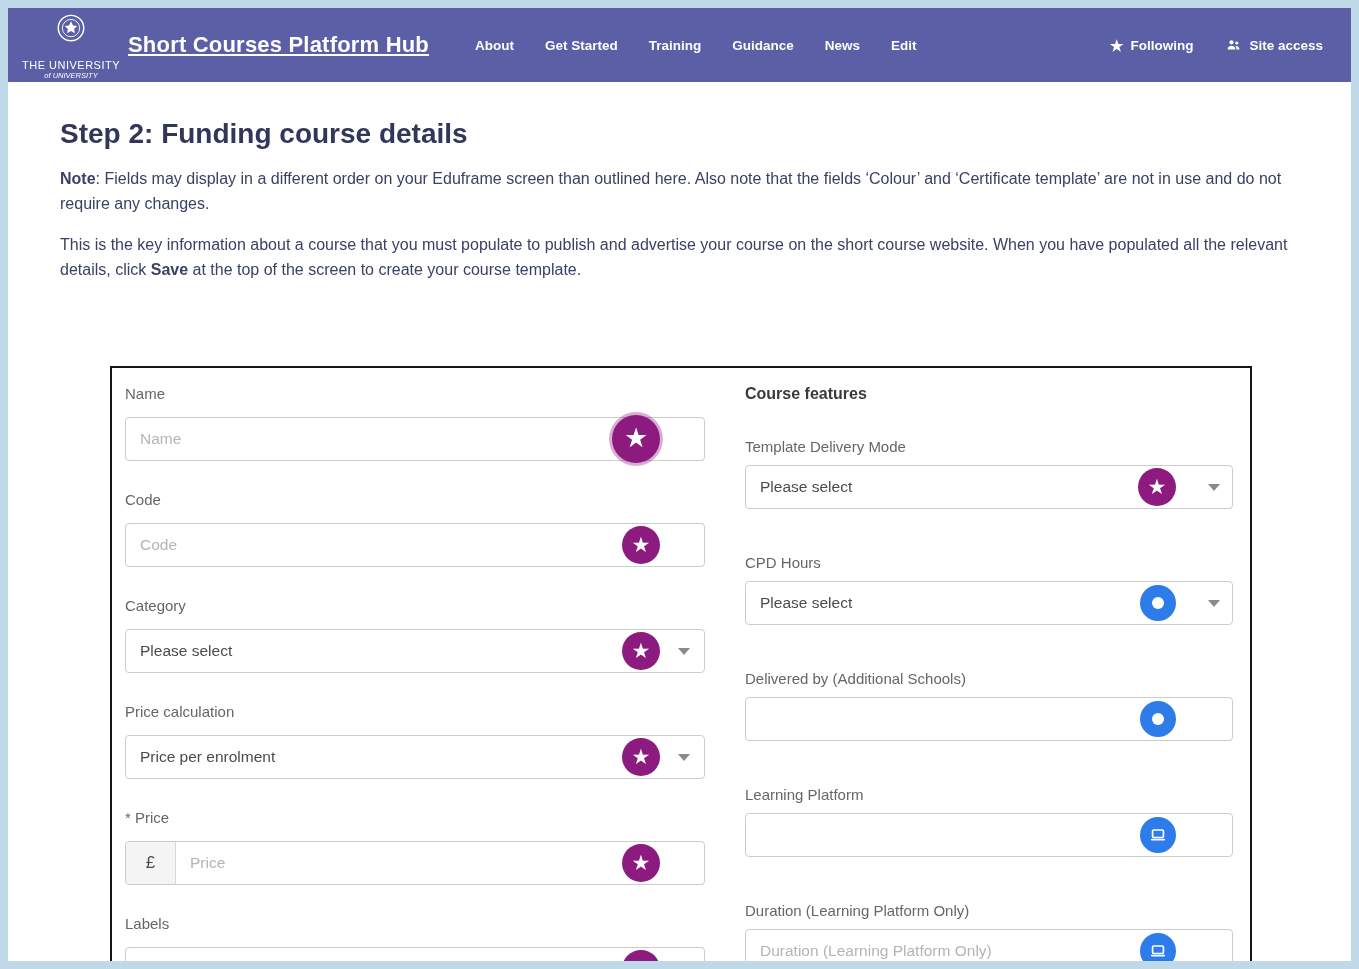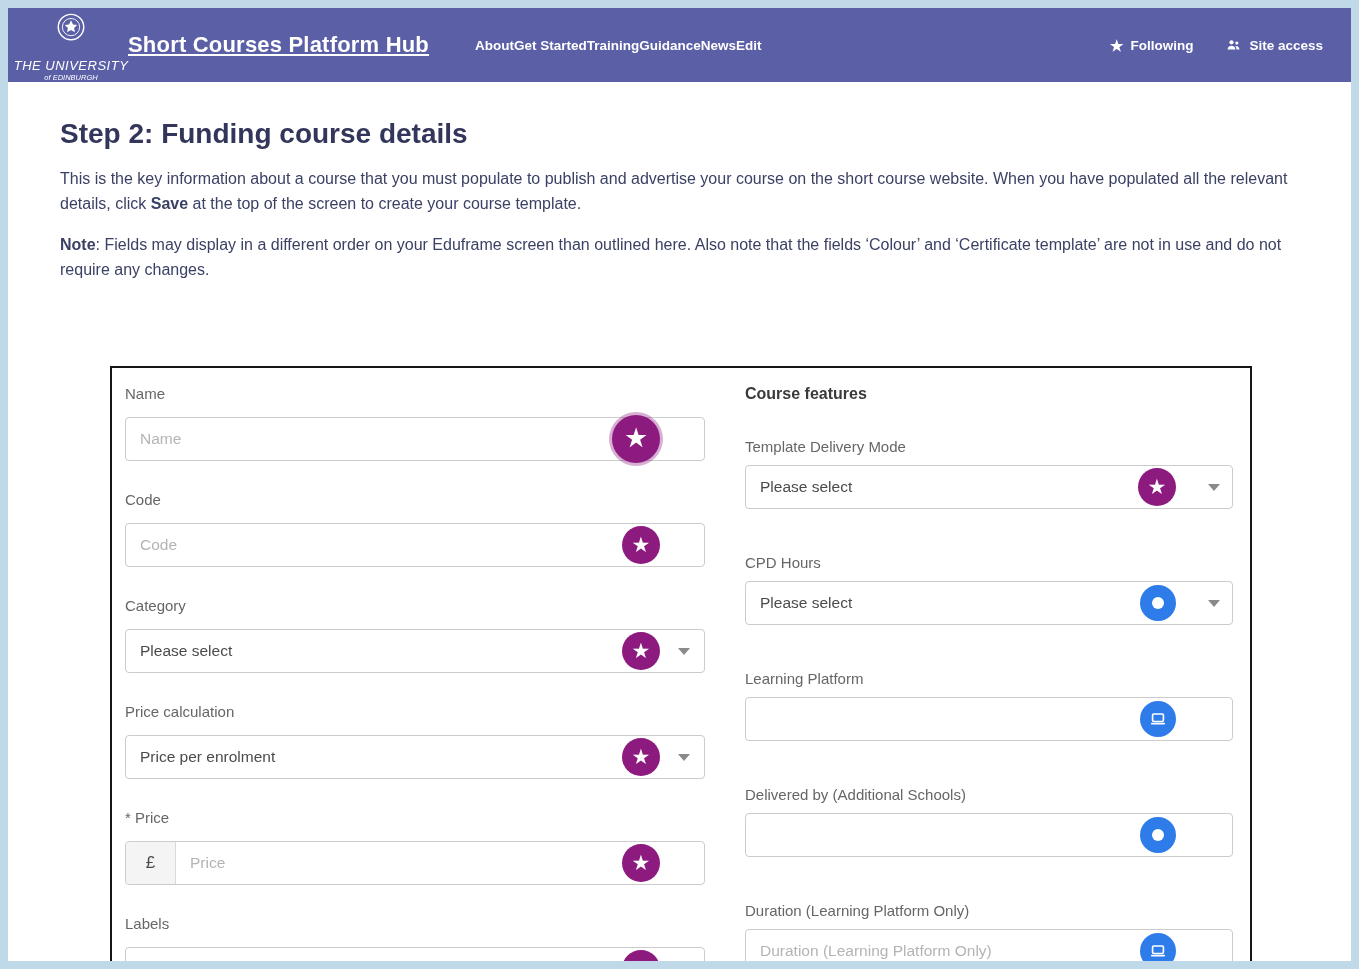--- a/index.html
+++ b/index.html
@@ -10,24 +10,24 @@
   }
   *{box-sizing:border-box;margin:0;padding:0;}
   body{font-family:"Liberation Sans",sans-serif;}
   .frame{width:1359px;height:969px;background:var(--frame-bg);padding:8px;overflow:hidden;}
   .page{background:#ffffff;width:100%;height:100%;overflow:hidden;}
 
   
   .header{height:74px;background:var(--header-bg);display:flex;align-items:center;padding:0 28px 0 20px;color:#fff;}
   .logo{display:flex;flex-direction:column;align-items:center;margin-right:14px;width:86px;flex:0 0 auto;}
   .logo svg{display:block;}
-  .logo-line1{font-size:13px;letter-spacing:.5px;margin-top:11px;white-space:nowrap;font-style:italic;}
+  .logo-line1{font-size:11px;letter-spacing:.5px;margin-top:11px;white-space:nowrap;}
   .logo-line2{font-size:7.5px;font-style:italic;white-space:nowrap;}
   .site-title{font-size:22px;font-weight:700;letter-spacing:.2px;white-space:nowrap;text-decoration:underline;}
-  .nav{display:flex;margin-left:46px;}
+  .nav{display:flex;gap:31px;margin-left:46px;}
   .nav-item{font-size:13.5px;font-weight:600;color:#fff;cursor:pointer;white-space:nowrap;}
   .header-actions{margin-left:auto;display:flex;gap:32px;align-items:center;}
   .header-action{display:flex;align-items:center;gap:7px;font-size:13.5px;font-weight:600;cursor:pointer;white-space:nowrap;}
   .star-glyph{font-size:15px;line-height:1;}
 
   
   .content{padding:0 52px;}
   .page-title{margin-top:36px;font-size:28px;font-weight:700;color:var(--heading-text);}
   .para{margin-top:16px;font-size:16px;line-height:25px;color:var(--body-text);max-width:1248px;}
   .para b{font-weight:700;}
@@ -70,21 +70,21 @@
 <div class="page">
 
   <div class="header">
     <div class="logo">
       <svg width="40" height="38" viewBox="0 0 44 40">
         <circle cx="22" cy="19" r="14" fill="none" stroke="#ffffff" stroke-width="1.6"></circle>
         <circle cx="22" cy="19" r="9.5" fill="none" stroke="#ffffff" stroke-width="1"></circle>
         <path d="M22 11.5 l2.2 4.6 4.6.6-3.4 3.3.9 4.6-4.3-2.3-4.3 2.3.9-4.6-3.4-3.3 4.6-.6z" fill="#ffffff"></path>
       </svg>
       <span class="logo-line1">THE UNIVERSITY</span>
-      <span class="logo-line2">of EDINBURGH</span>
+      <span class="logo-line2">of UNIVERSITY</span>
     </div>
     <div class="site-title">Short Courses Platform Hub</div>
     <div class="nav">
       <span class="nav-item">About</span>
       <span class="nav-item">Get Started</span>
       <span class="nav-item">Training</span>
       <span class="nav-item">Guidance</span>
       <span class="nav-item">News</span>
       <span class="nav-item">Edit</span>
     </div>
@@ -101,23 +101,23 @@
           <path d="M15.8 13.4c2.9.3 5 2.2 5 5.1v.3h-4.3c0-2.1-.6-3.9-1.7-5.2z"></path>
         </svg>
         <span>Site access</span>
       </span>
     </div>
   </div>
 
   <div class="content">
     <h1 class="page-title">Step 2: Funding course details</h1>
 
+    <p class="para"><b>Note</b><span>: Fields may display in a different order on your Eduframe screen than outlined here. Also note that the fields ‘Colour’ and ‘Certificate template’ are not in use and do not require any changes.</span></p>
+
     <p class="para"><span>This is the key information about a course that you must populate to publish and advertise your course on the short course website. When you have populated all the relevant details, click </span><b>Save</b><span> at the top of the screen to create your course template.</span></p>
-
-    <p class="para"><b>Note</b><span>: Fields may display in a different order on your Eduframe screen than outlined here. Also note that the fields ‘Colour’ and ‘Certificate template’ are not in use and do not require any changes.</span></p>
 
     <div class="panel">
 
       <div class="col col-left">
 
         <div class="field">
           <div class="field-label">Name</div>
           <div class="control">
             <input class="text-input" placeholder="Name" style="">
             <span class="badge badge-star badge-lg">
@@ -195,45 +195,45 @@
             <span class="caret"></span>
           </div>
         </div>
 
         <div class="field">
           <div class="field-label">CPD Hours</div>
           <div class="control select">
             <span class="select-value">Please select</span>
             <span class="badge badge-blue badge-dot"></span>
             <span class="caret"></span>
+          </div>
+        </div>
+
+        <div class="field">
+          <div class="field-label">Delivered by (Additional Schools)</div>
+          <div class="control">
+            <input class="text-input" placeholder="" style="">
+            <span class="badge badge-blue badge-dot"></span>
           </div>
         </div>
 
         <div class="field">
           <div class="field-label">Learning Platform</div>
           <div class="control">
             <input class="text-input" placeholder="" style="">
             <span class="badge badge-blue">
               <svg width="20" height="20" viewBox="0 0 24 24">
                 <rect x="5.5" y="6" width="13" height="9" rx="1.5" fill="none" stroke="#ffffff" stroke-width="2"></rect>
                 <rect x="3.5" y="16.4" width="17" height="2.2" rx="1.1" fill="#ffffff"></rect>
               </svg>
             </span>
           </div>
         </div>
 
         <div class="field">
-          <div class="field-label">Delivered by (Additional Schools)</div>
-          <div class="control">
-            <input class="text-input" placeholder="" style="">
-            <span class="badge badge-blue badge-dot"></span>
-          </div>
-        </div>
-
-        <div class="field">
           <div class="field-label">Duration (Learning Platform Only)</div>
           <div class="control">
             <input class="text-input" placeholder="Duration (Learning Platform Only)" style="">
             <span class="badge badge-blue">
               <svg width="20" height="20" viewBox="0 0 24 24">
                 <rect x="5.5" y="6" width="13" height="9" rx="1.5" fill="none" stroke="#ffffff" stroke-width="2"></rect>
                 <rect x="3.5" y="16.4" width="17" height="2.2" rx="1.1" fill="#ffffff"></rect>
               </svg>
             </span>
           </div>

